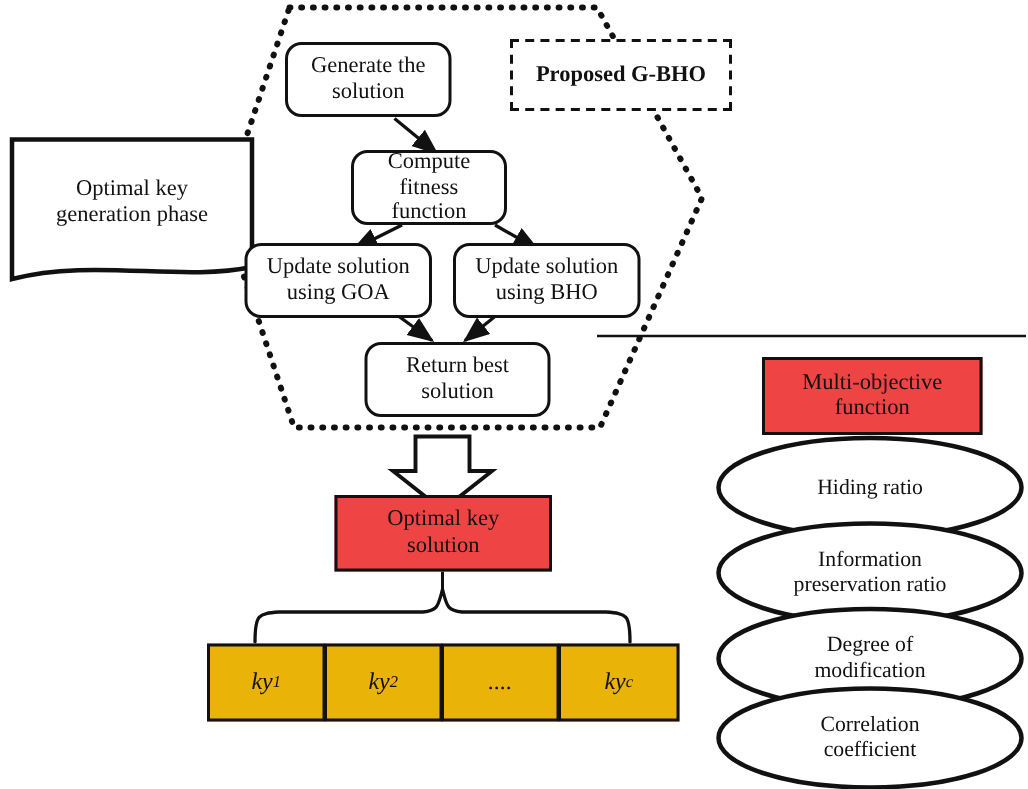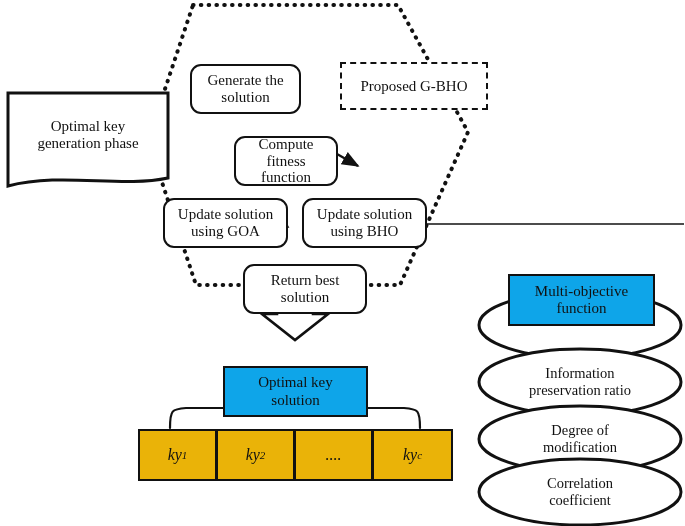--- a/index.html
+++ b/index.html
@@ -1,30 +1,30 @@
 <!DOCTYPE html>
 <html><head>
 <meta charset="utf-8">
 <style>
   html,body{margin:0;padding:0;background:#fff;}
   #root{
     position:relative;width:685px;height:526px;overflow:hidden;background:#ffffff;
     font-family:"Liberation Serif", serif;
   }
   svg.layer{position:absolute;left:0;top:0;width:685px;height:526px;overflow:visible;}
-  .node{position:absolute;display:flex;align-items:center;justify-content:center;text-align:center;box-sizing:border-box;margin-top:36px;}
+  .node{position:absolute;display:flex;align-items:center;justify-content:center;text-align:center;box-sizing:border-box;}
   .rounded{
     border:2.2px solid #111;border-radius:11px;background:#fff;
     font-size:15px;line-height:1.12;color:#111;padding:2px 4px;
   }
   .grayboxsq{
-    border:2.6px solid #111;background:#0ea5e9;font-size:15px;line-height:1.14;color:#111;
+    border:2.6px solid #111;background:#ef4444;font-size:15px;line-height:1.14;color:#111;
   }
   .dashedbox{
-    border:2.4px dashed #111;background:#fff;font-weight:normal;font-size:15px;color:#111;
+    border:2.4px dashed #111;background:#fff;font-weight:bold;font-size:15px;color:#111;
     font-family:"Liberation Serif", serif;
   }
   .ell-label{
     position:absolute;display:flex;align-items:center;justify-content:center;text-align:center;
     font-size:14.5px;line-height:1.14;color:#111;
   }
   .keycell{
     position:absolute;display:flex;align-items:center;justify-content:center;
     border:2.6px solid #111;background:#eab308;font-style:italic;font-size:16px;color:#111;
     box-sizing:border-box;
@@ -143,20 +143,26 @@
       <sub>c</sub>
   </div>
 
   <div class="node grayboxsq two-line" style="left:508px;top:238px;width:147px;height:52px;">
     <div>
       <span>Multi-objective</span>
       <span>function</span>
     </div>
   </div>
 
+  <div class="ell-label two-line" style="left:479px;top:302px;width:202px;height:46px;">
+    <div>
+      <span>Hiding ratio</span>
+      <span></span>
+    </div>
+  </div>
   <div class="ell-label two-line" style="left:479px;top:359px;width:202px;height:46px;">
     <div>
       <span>Information</span>
       <span>preservation ratio</span>
     </div>
   </div>
   <div class="ell-label two-line" style="left:479px;top:416px;width:202px;height:46px;">
     <div>
       <span>Degree of</span>
       <span>modification</span>

